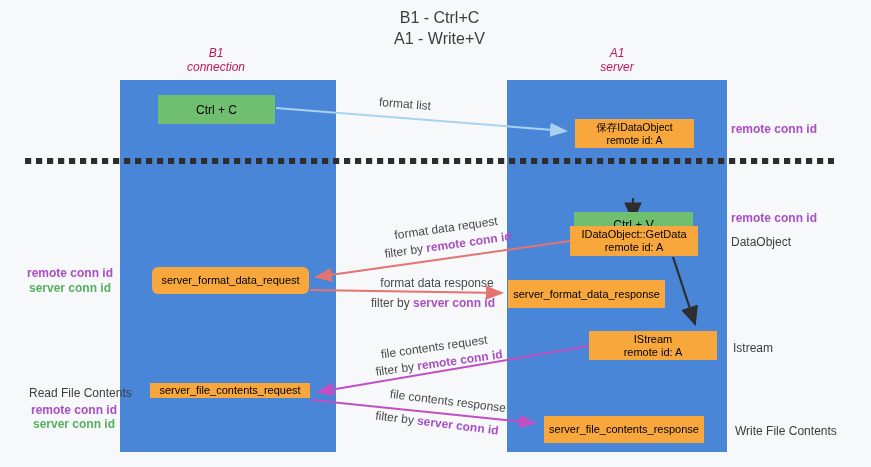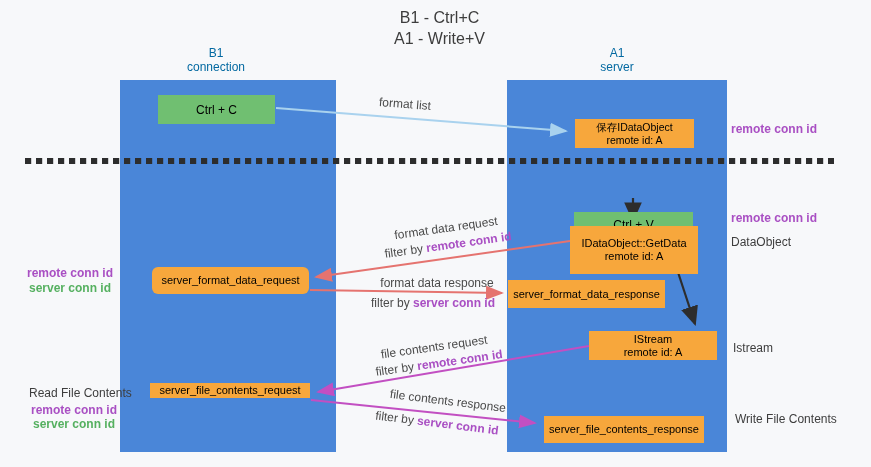--- a/index.html
+++ b/index.html
@@ -8,21 +8,21 @@
     background:#f7f8fa;
     font-family:"Liberation Sans",sans-serif;
     color:#3d3d3d;
   }
   .title{
     position:absolute;top:7px;left:4px;width:100%;
     text-align:center;font-size:16px;line-height:21px;color:#3d3d3d;
   }
   .colhdr{
     position:absolute;top:46px;text-align:center;
-    font-size:12px;line-height:14px;color:#0369a1;
+    font-size:12px;line-height:14px;color:#be185d;font-style:italic;
   }
   .lifeline{
     position:absolute;top:80px;height:372px;background:#4a86d8;z-index:1;
   }
   .overlay{position:absolute;left:0;top:0;z-index:2;pointer-events:none;}
   .node{
     position:absolute;z-index:3;display:flex;flex-direction:column;
     align-items:center;justify-content:center;text-align:center;
     color:#000000;
   }
@@ -101,21 +101,21 @@
 
   <div class="node orange" style="left:575px;top:119px;width:119px;height:29px;font-size:10.5px;">
     <span>保存IDataObject</span>
     <span>remote id: A</span>
   </div>
 
   <div class="node green" style="left:574px;top:172px;width:119px;height:26px;margin-top:40px;">
     <span>Ctrl + V</span>
   </div>
 
-  <div class="node orange" style="left:570px;top:226px;width:128px;height:48px;">
+  <div class="node orange" style="left:570px;top:226px;width:128px;height:30px;">
     <span>IDataObject::GetData</span>
     <span>remote id: A</span>
   </div>
 
   <div class="node orange" style="left:152px;top:267px;width:157px;height:27px;border-radius:6px;">
     <span>server_format_data_request</span>
   </div>
 
   <div class="node orange" style="left:508px;top:280px;width:157px;height:28px;">
     <span>server_format_data_response</span>
@@ -153,21 +153,21 @@
 
   <div class="elabel rot-dn" style="left:368px;top:394px;width:160px;">file contents response</div>
   <div class="elabel rot-dn" style="left:347px;top:416px;width:180px;">
     <span>filter by </span><span class="purple">server conn id</span>
   </div>
 
   <div class="sidelabel purple" style="left:731px;top:122px;">remote conn id</div>
   <div class="sidelabel purple" style="left:731px;top:211px;">remote conn id</div>
   <div class="sidelabel dark" style="left:731px;top:235px;">DataObject</div>
   <div class="sidelabel dark" style="left:733px;top:341px;">Istream</div>
-  <div class="sidelabel dark" style="left:735px;top:412px;">Write File Contents</div>
+  <div class="sidelabel dark" style="left:735px;top:424px;">Write File Contents</div>
 
   <div class="sidelabel purple" style="left:27px;top:266px;">remote conn id</div>
   <div class="sidelabel greentx" style="left:29px;top:281px;">server conn id</div>
   <div class="sidelabel dark" style="left:29px;top:386px;">Read File Contents</div>
   <div class="sidelabel purple" style="left:31px;top:403px;">remote conn id</div>
   <div class="sidelabel greentx" style="left:33px;top:417px;">server conn id</div>
 
 </div>
 
 </body></html>

